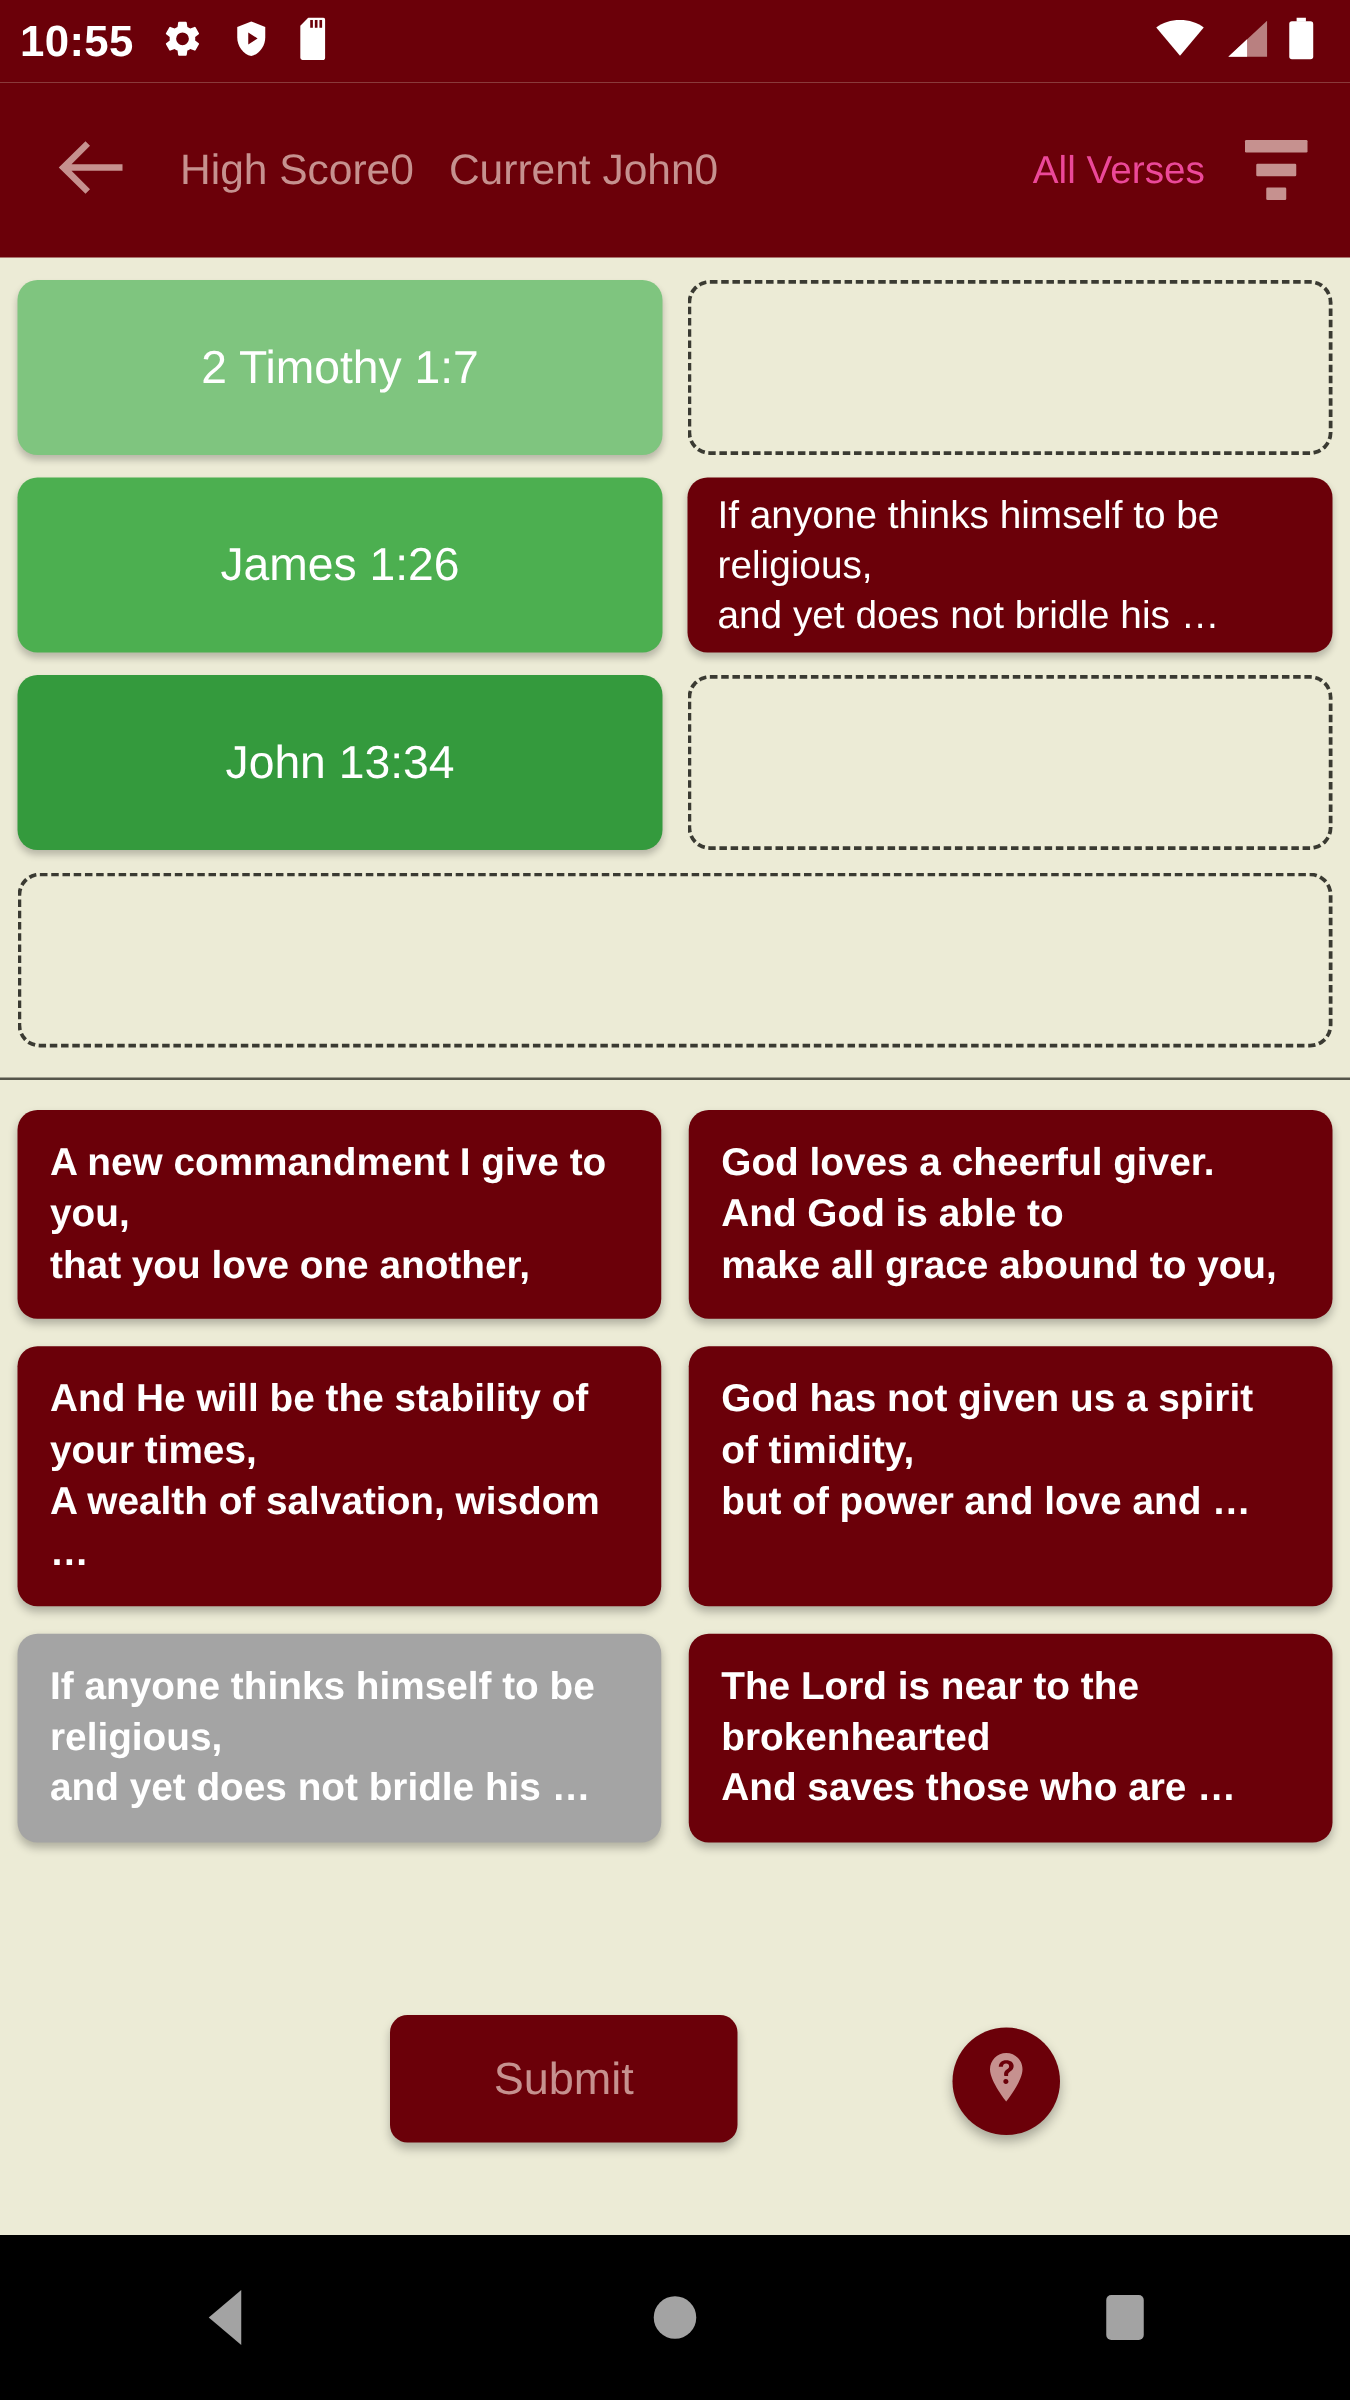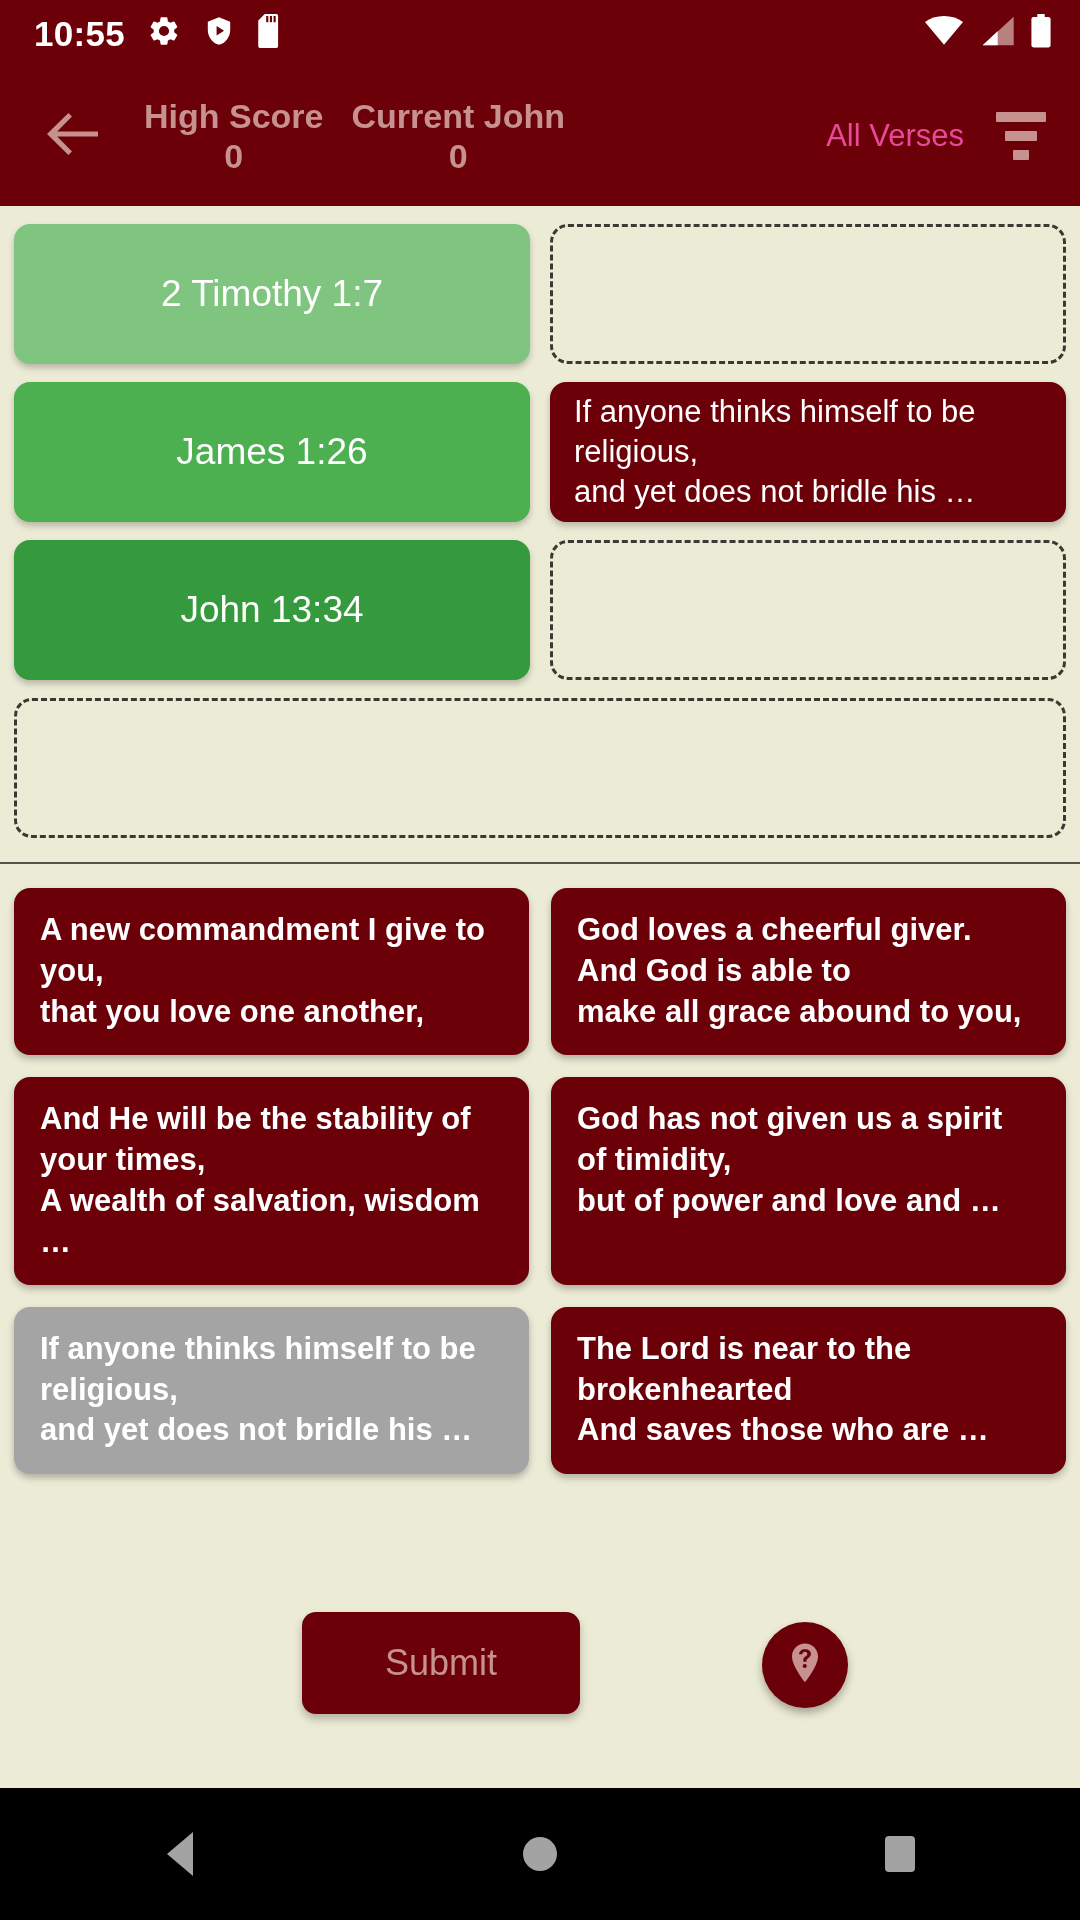--- a/index.html
+++ b/index.html
@@ -20,21 +20,21 @@
     display: flex;
     flex-direction: column;
   }
 
   
   .status-bar {
     height: 66px;
     background: #6B0009;
     display: flex;
     align-items: center;
-    padding: 0 28px 0 34px;
+    padding: 0 28px 0 16px;
     flex: 0 0 auto;
   }
   .status-left {
     display: flex;
     align-items: center;
     gap: 22px;
   }
   .status-time {
     color: #FFFFFF;
     font-size: 35px;
@@ -68,24 +68,23 @@
     justify-content: center;
     flex: 0 0 auto;
   }
   .scores {
     display: flex;
     margin-left: 34px;
     gap: 28px;
   }
   .score-block {
     display: flex;
-    flex-direction: column;
+    flex-direction: row;
     align-items: center;
     line-height: 1.18;
-    font-weight: bold;
   }
   .score-label {
     color: #C6918F;
     font-size: 34px;
   }
   .score-value {
     color: #C6918F;
     font-size: 34px;
   }
   .filter-area {
@@ -195,21 +194,21 @@
     white-space: pre-line;
   }
 
   
   .footer {
     flex: 1;
     position: relative;
   }
   .submit-btn {
     position: absolute;
-    left: 302px;
+    left: 312px;
     top: 116px;
     width: 278px;
     height: 102px;
     background: #6B0009;
     border: none;
     border-radius: 14px;
     color: #C6918F;
     font-size: 36px;
     font-family: "Liberation Sans", sans-serif;
     box-shadow: 0 5px 8px rgba(0,0,0,0.25);

